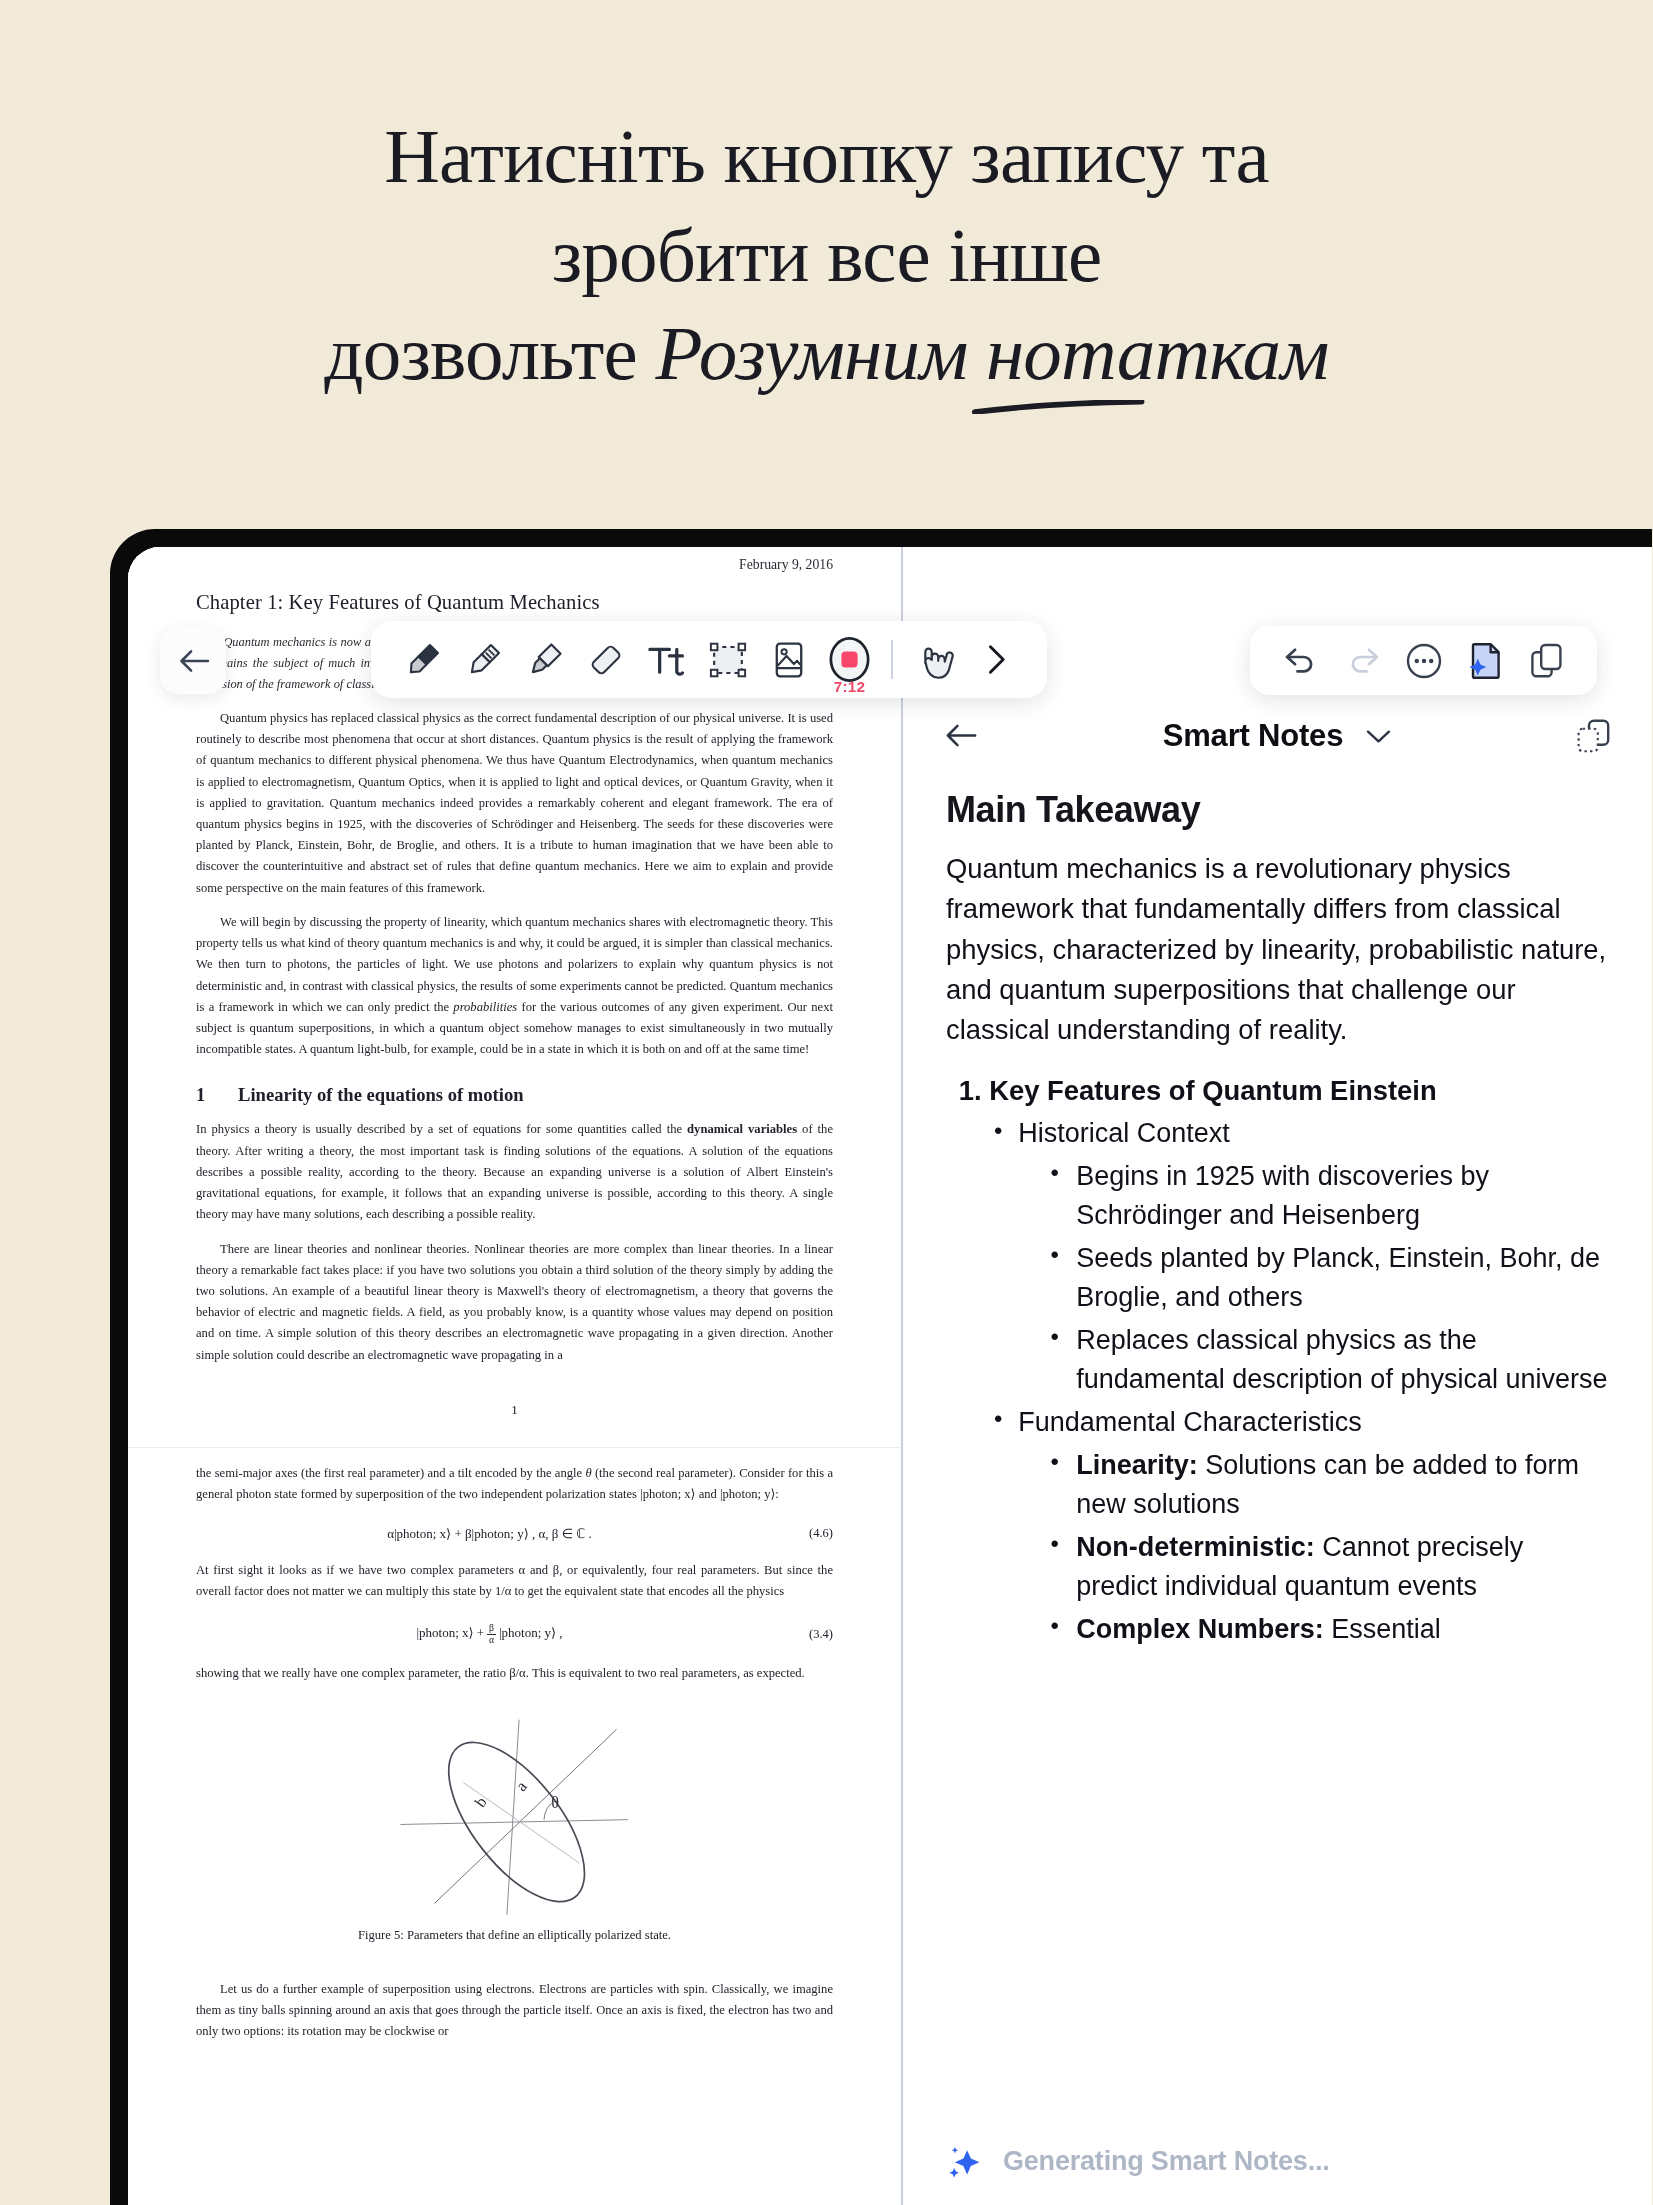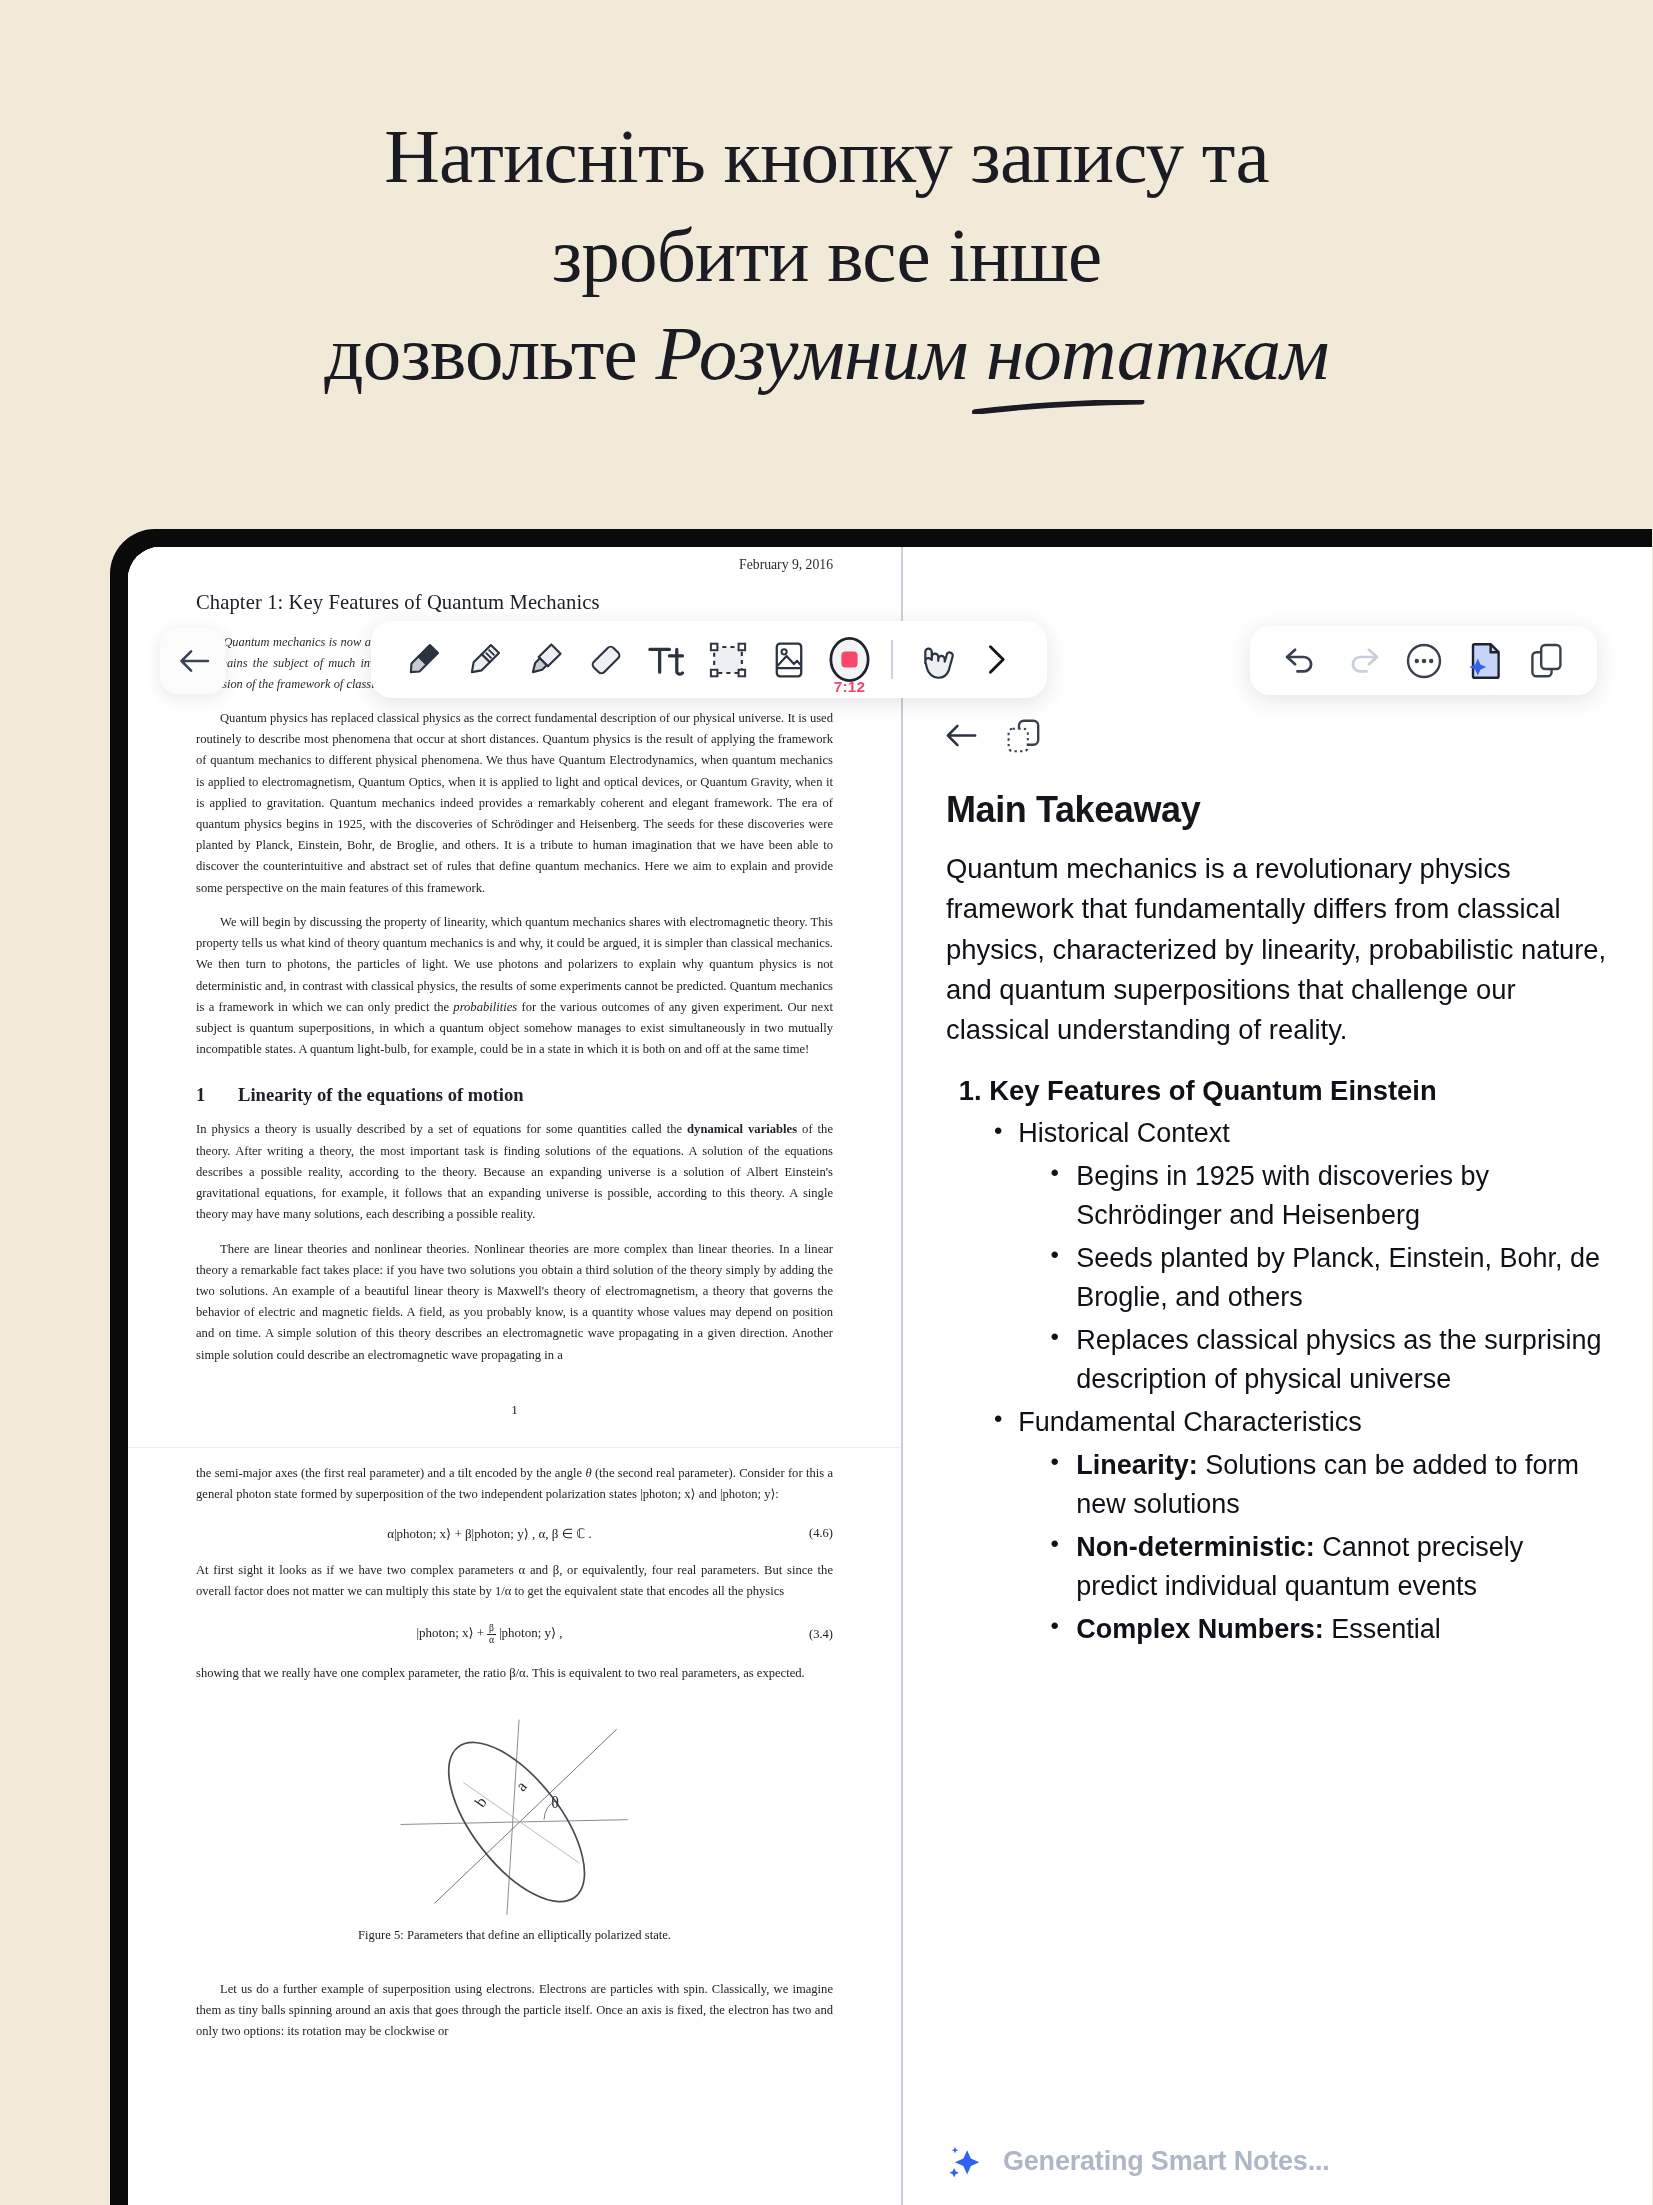--- a/index.html
+++ b/index.html
@@ -512,20 +512,26 @@
   </div>
 
   <div id="notes-pane">
 
     <div id="notes-header">
       <div id="nh-back">
         <svg width="37" height="31" viewBox="0 0 46 38">
           <path d="M18 7 L6 19 L18 31 M6 19 L40 19" fill="none" stroke="#2C3340" stroke-width="3.1" stroke-linecap="round" stroke-linejoin="round"></path>
         </svg>
       </div>
+      <div id="nh-title-wrap">
+        <span id="nh-title">Smart Notes</span>
+        <svg width="29" height="19.4" viewBox="0 0 36 24">
+          <path d="M5 7 L18 19 L31 7" fill="none" stroke="#2C3340" stroke-width="3" stroke-linecap="round" stroke-linejoin="round"></path>
+        </svg>
+      </div>
       <div id="nh-right">
         <svg width="40" height="40" viewBox="0 0 50 50">
           <rect x="20" y="6" width="24" height="30" rx="6" fill="#FFFFFF" stroke="#39414F" stroke-width="3"></rect>
           <rect x="7" y="16" width="24" height="28" rx="5" fill="#FFFFFF" stroke="#39414F" stroke-width="2.6" stroke-dasharray="3 4"></rect>
         </svg>
       </div>
     </div>
 
     <div id="notes-body">
 
@@ -534,21 +540,21 @@
 
       <ol class="nb-ol">
         <li>
           <span>Key Features of Quantum Einstein</span>
           <ul class="nb-ul">
             <li>
               <span>Historical Context</span>
               <ul class="nb-ul">
                 <li>Begins in 1925 with discoveries by Schrödinger and Heisenberg</li>
                 <li>Seeds planted by Planck, Einstein, Bohr, de Broglie, and others</li>
-                <li>Replaces classical physics as the surprising description of physical universe</li>
+                <li>Replaces classical physics as the fundamental description of physical universe</li>
               </ul>
             </li>
             <li>
               <span>Fundamental Characteristics</span>
               <ul class="nb-ul">
                 <li><span class="nb-b">Linearity:</span><span> Solutions can be added to form new solutions</span></li>
                 <li><span class="nb-b">Non-deterministic:</span><span> Cannot precisely predict individual quantum events</span></li>
                 <li><span class="nb-b">Complex Numbers:</span><span> Essential</span></li>
               </ul>
             </li>

